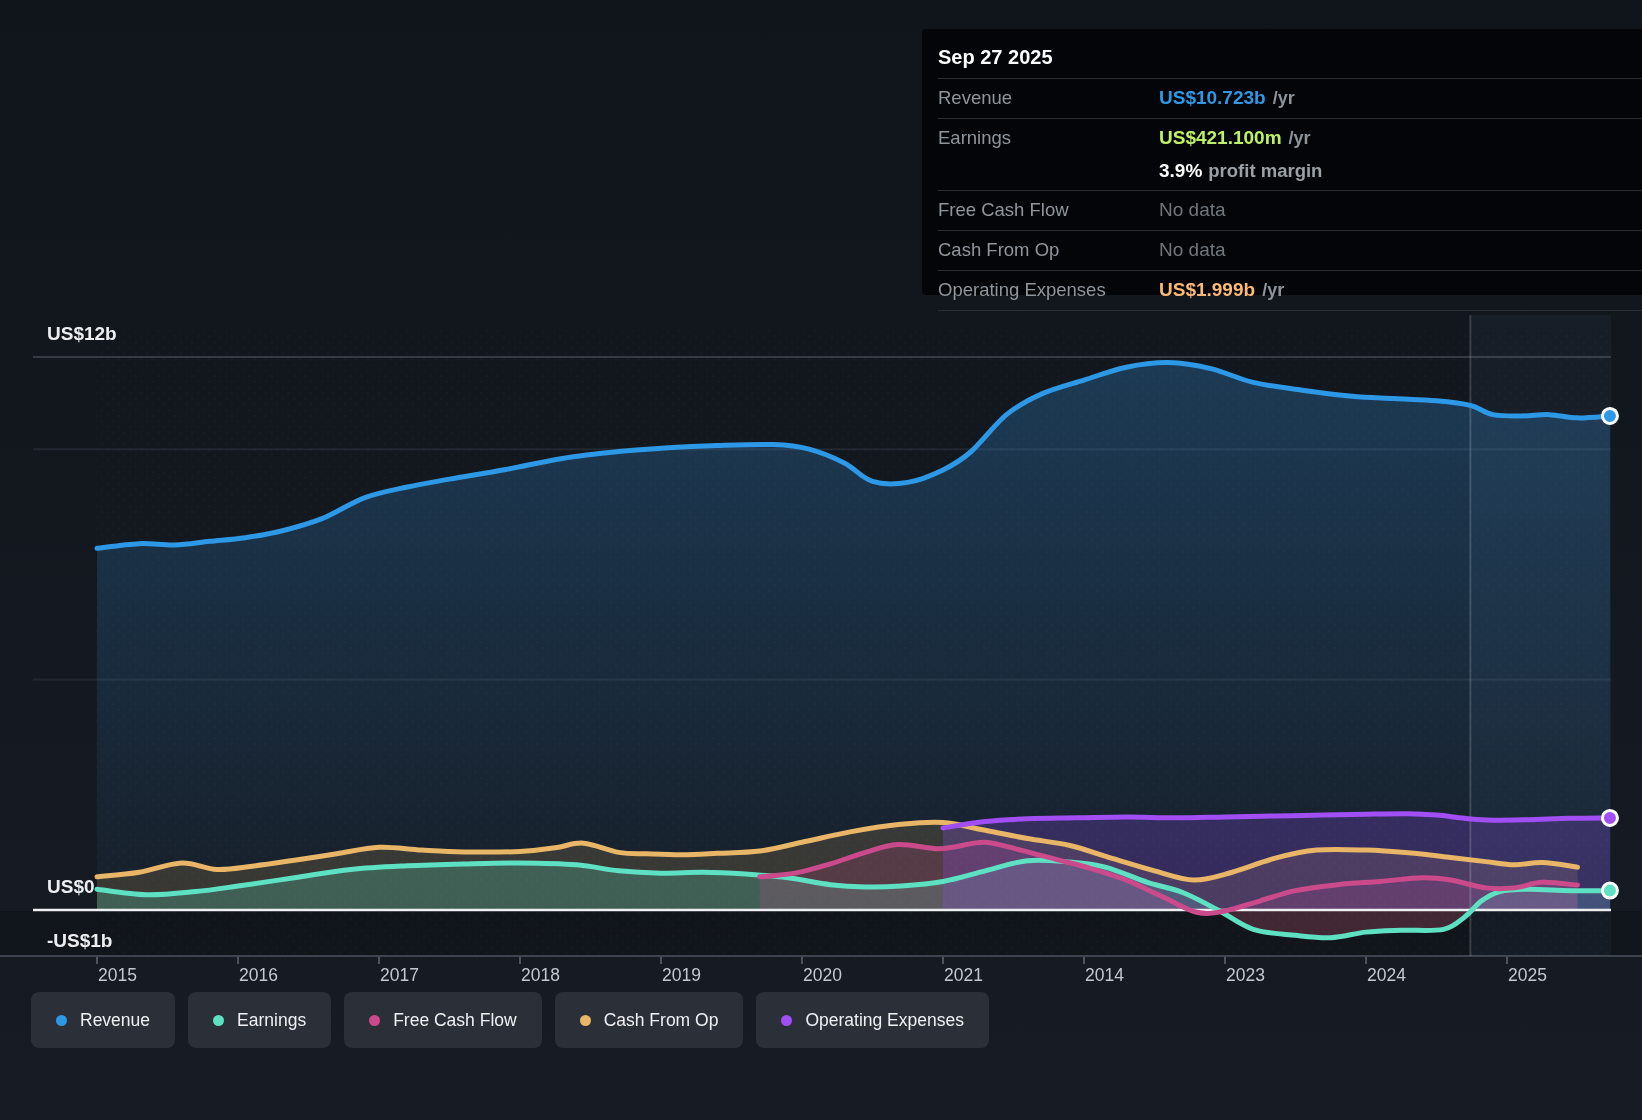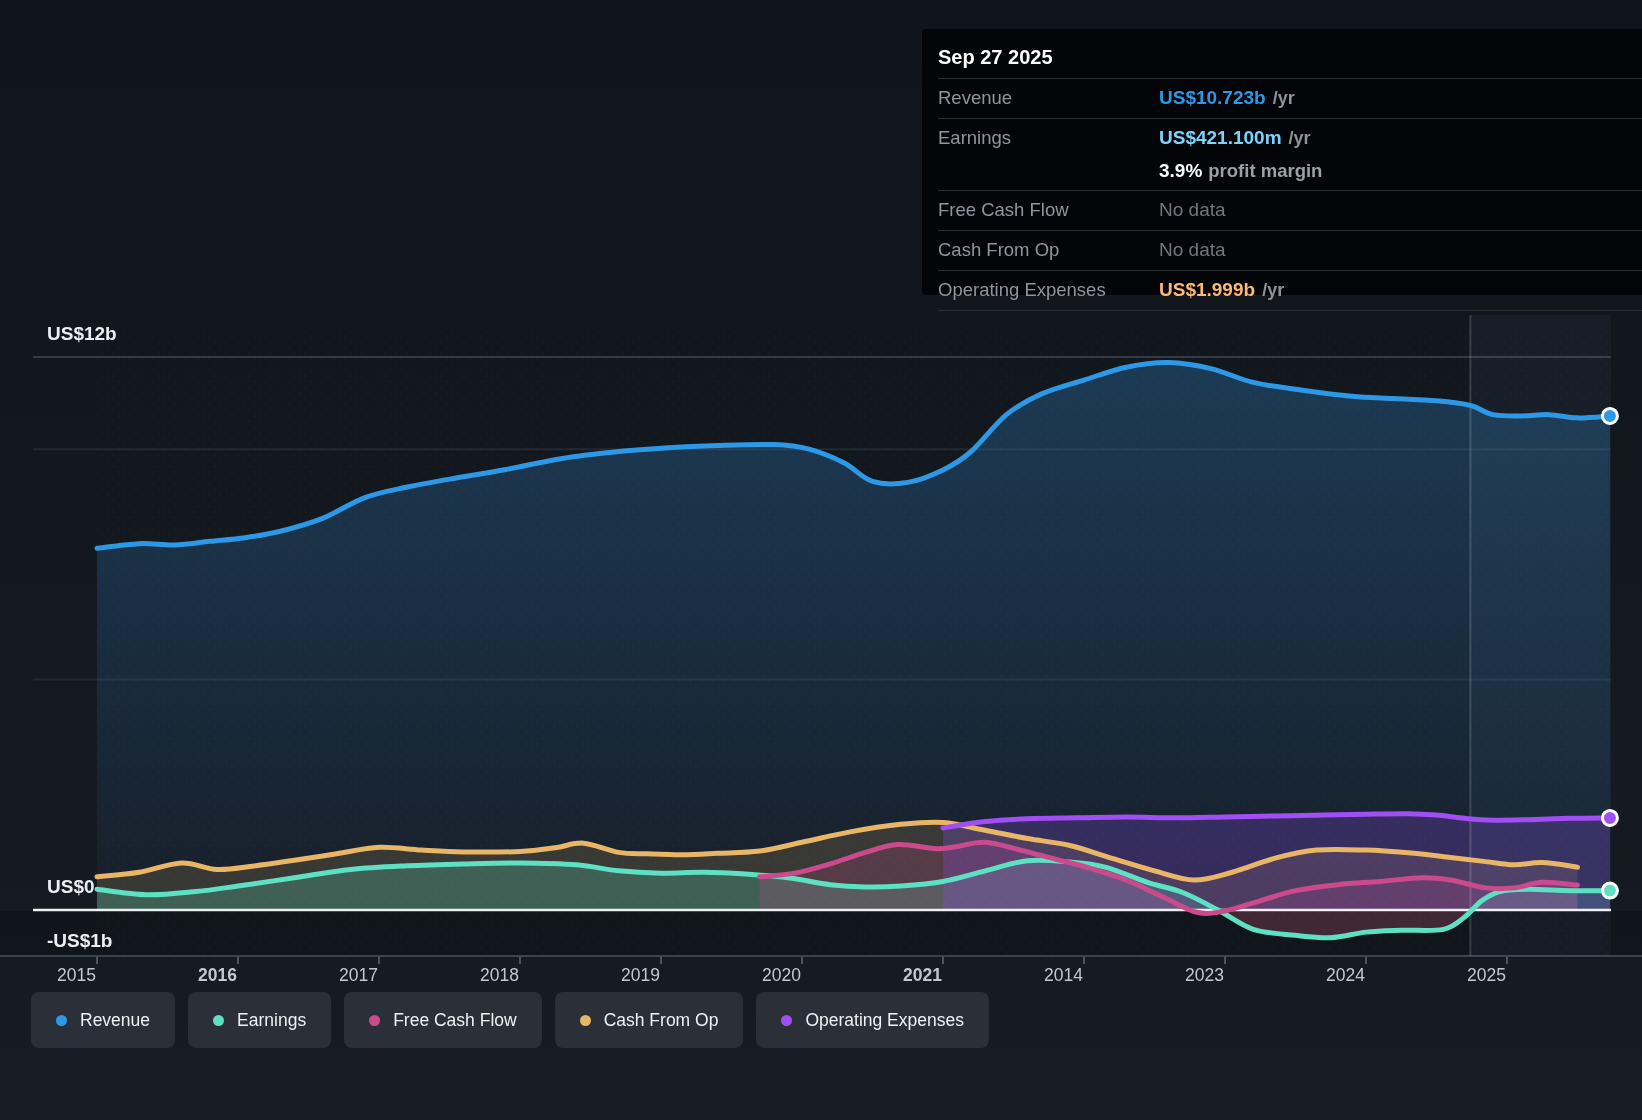--- a/index.html
+++ b/index.html
@@ -9,21 +9,21 @@
     font-family:"Liberation Sans", sans-serif;
     -webkit-font-smoothing:antialiased;
   }
   svg{position:absolute;left:0;top:0;display:block;}
   
   .y-label{
     position:absolute;left:47px;height:22px;line-height:22px;
     color:#eceef1;font-size:19px;font-weight:700;white-space:nowrap;
   }
   .x-label{
-    position:absolute;top:964px;width:80px;text-align:left;height:22px;line-height:22px;
+    position:absolute;top:964px;width:80px;text-align:right;height:22px;line-height:22px;
     color:#c3c8ce;font-size:17.5px;font-weight:400;
   }
   
   .legend{position:absolute;left:31px;top:992px;display:flex;gap:13px;}
   .legend-pill{
     display:flex;align-items:center;height:56px;padding:0 25px;gap:13px;
     background:#2b2f37;border-radius:8px;cursor:pointer;
   }
   .legend-dot{width:11px;height:11px;border-radius:50%;flex:0 0 auto;}
   .legend-label{color:#eef0f3;font-size:17.5px;font-weight:400;white-space:nowrap;}
@@ -110,46 +110,46 @@
       <circle cx="1609.9300000000026" cy="817.88608" r="7.5" fill="#a14ef5" stroke="#ffffff" stroke-width="3"></circle>
     </svg>
 
   <div id="y-labels">
       <div class="y-label" style="top: 323.04px;">US$12b</div>
       <div class="y-label" style="top: 876px;">US$0</div>
       <div class="y-label" style="top: 930px;">-US$1b</div>
     </div>
   <div id="x-labels">
       <div class="x-label" style="left: 57px;">2015</div>
-      <div class="x-label" style="left: 198px; font-weight: bold;">2016</div>
+      <div class="x-label" style="left: 198px;">2016</div>
       <div class="x-label" style="left: 339px;">2017</div>
       <div class="x-label" style="left: 480px;">2018</div>
       <div class="x-label" style="left: 621px;">2019</div>
       <div class="x-label" style="left: 762px;">2020</div>
-      <div class="x-label" style="left: 903px; font-weight: bold;">2021</div>
+      <div class="x-label" style="left: 903px;">2021</div>
       <div class="x-label" style="left: 1044px;">2014</div>
       <div class="x-label" style="left: 1185px;">2023</div>
       <div class="x-label" style="left: 1326px;">2024</div>
       <div class="x-label" style="left: 1467px;">2025</div>
     </div>
 
   <div class="tooltip">
     <div class="tt-title">Sep 27 2025</div>
 
     <div class="tt-row">
       <div class="tt-label">Revenue</div>
       <div class="tt-value">
         <span class="tt-val" style="color: rgb(45, 152, 229);">US$10.723b</span><span class="tt-suffix">/yr</span>
       </div>
     </div>
 
     <div class="tt-row">
       <div class="tt-label">Earnings</div>
       <div class="tt-value">
-        <div><span class="tt-val" style="color: #7dd3fc; margin-top: 30px;">US$421.100m</span><span class="tt-suffix">/yr</span></div>
+        <div><span class="tt-val" style="color: #bef264; margin-top: 30px;">US$421.100m</span><span class="tt-suffix">/yr</span></div>
         <div class="tt-margin">
           <span class="pct">3.9%</span><span class="txt">profit margin</span>
         </div>
       </div>
     </div>
 
     <div class="tt-row">
       <div class="tt-label">Free Cash Flow</div>
       <div class="tt-value">
         <span class="tt-val nodata">No data</span><span class="tt-suffix"></span>

